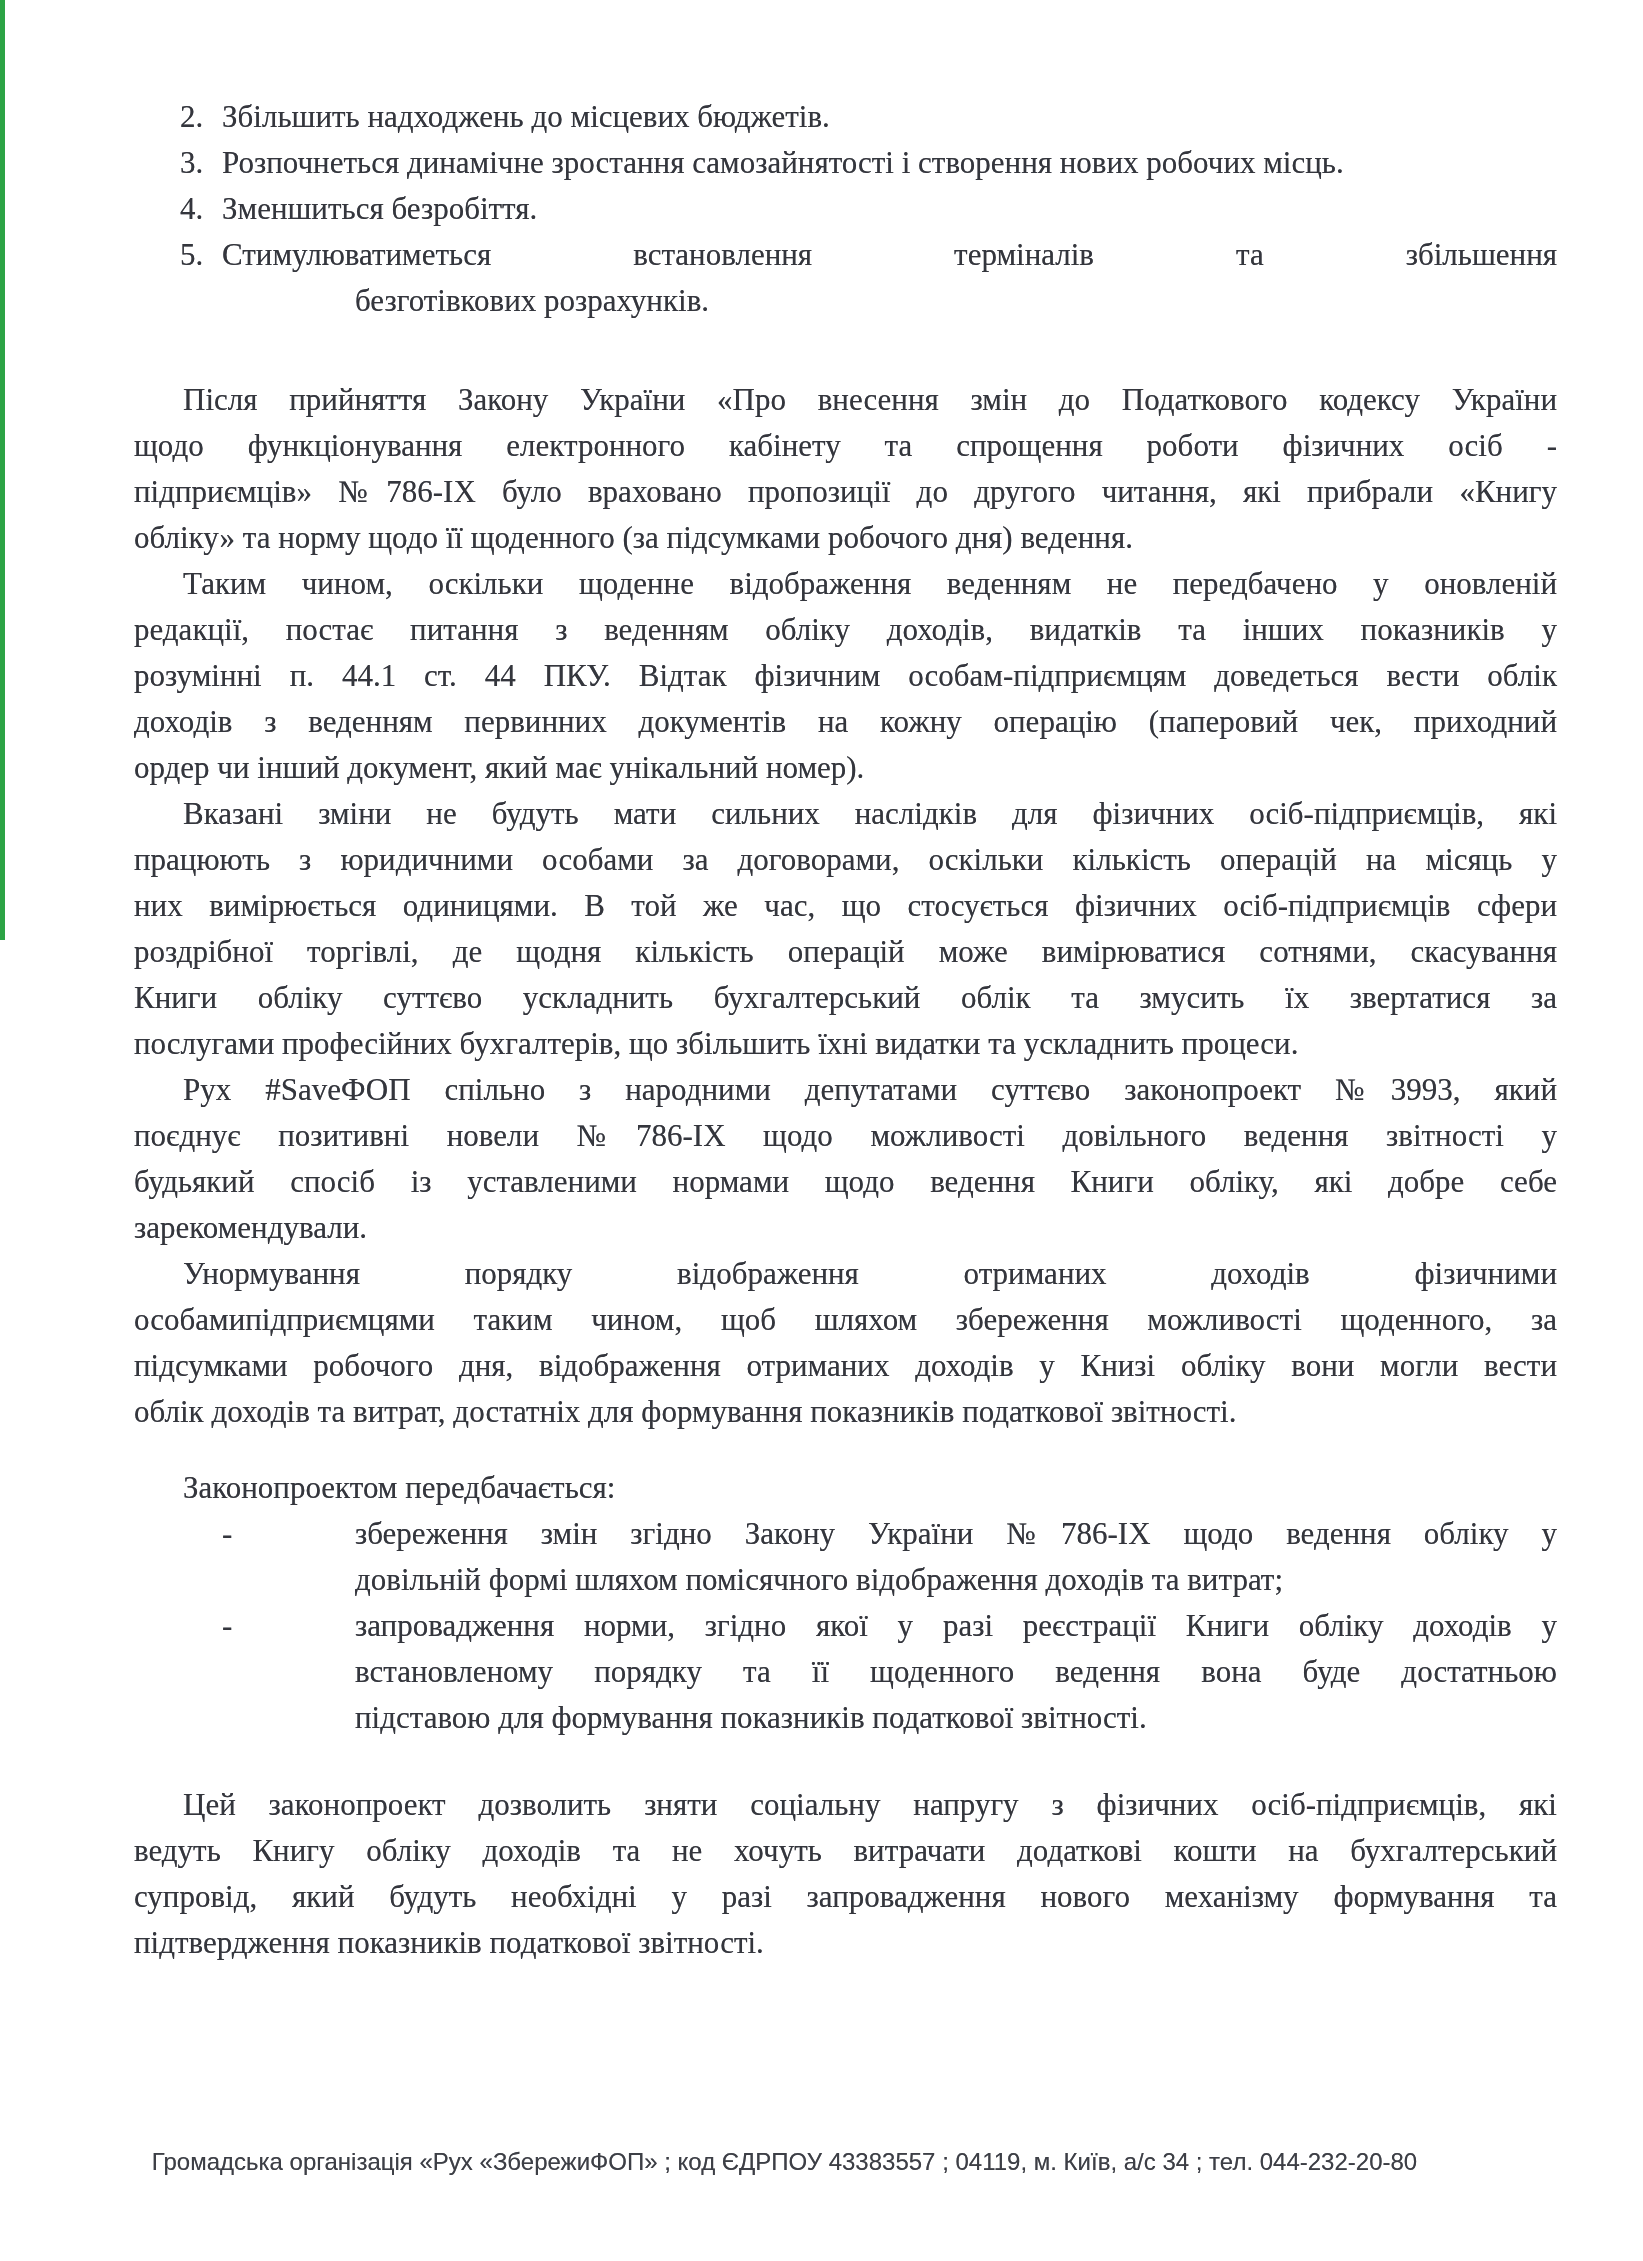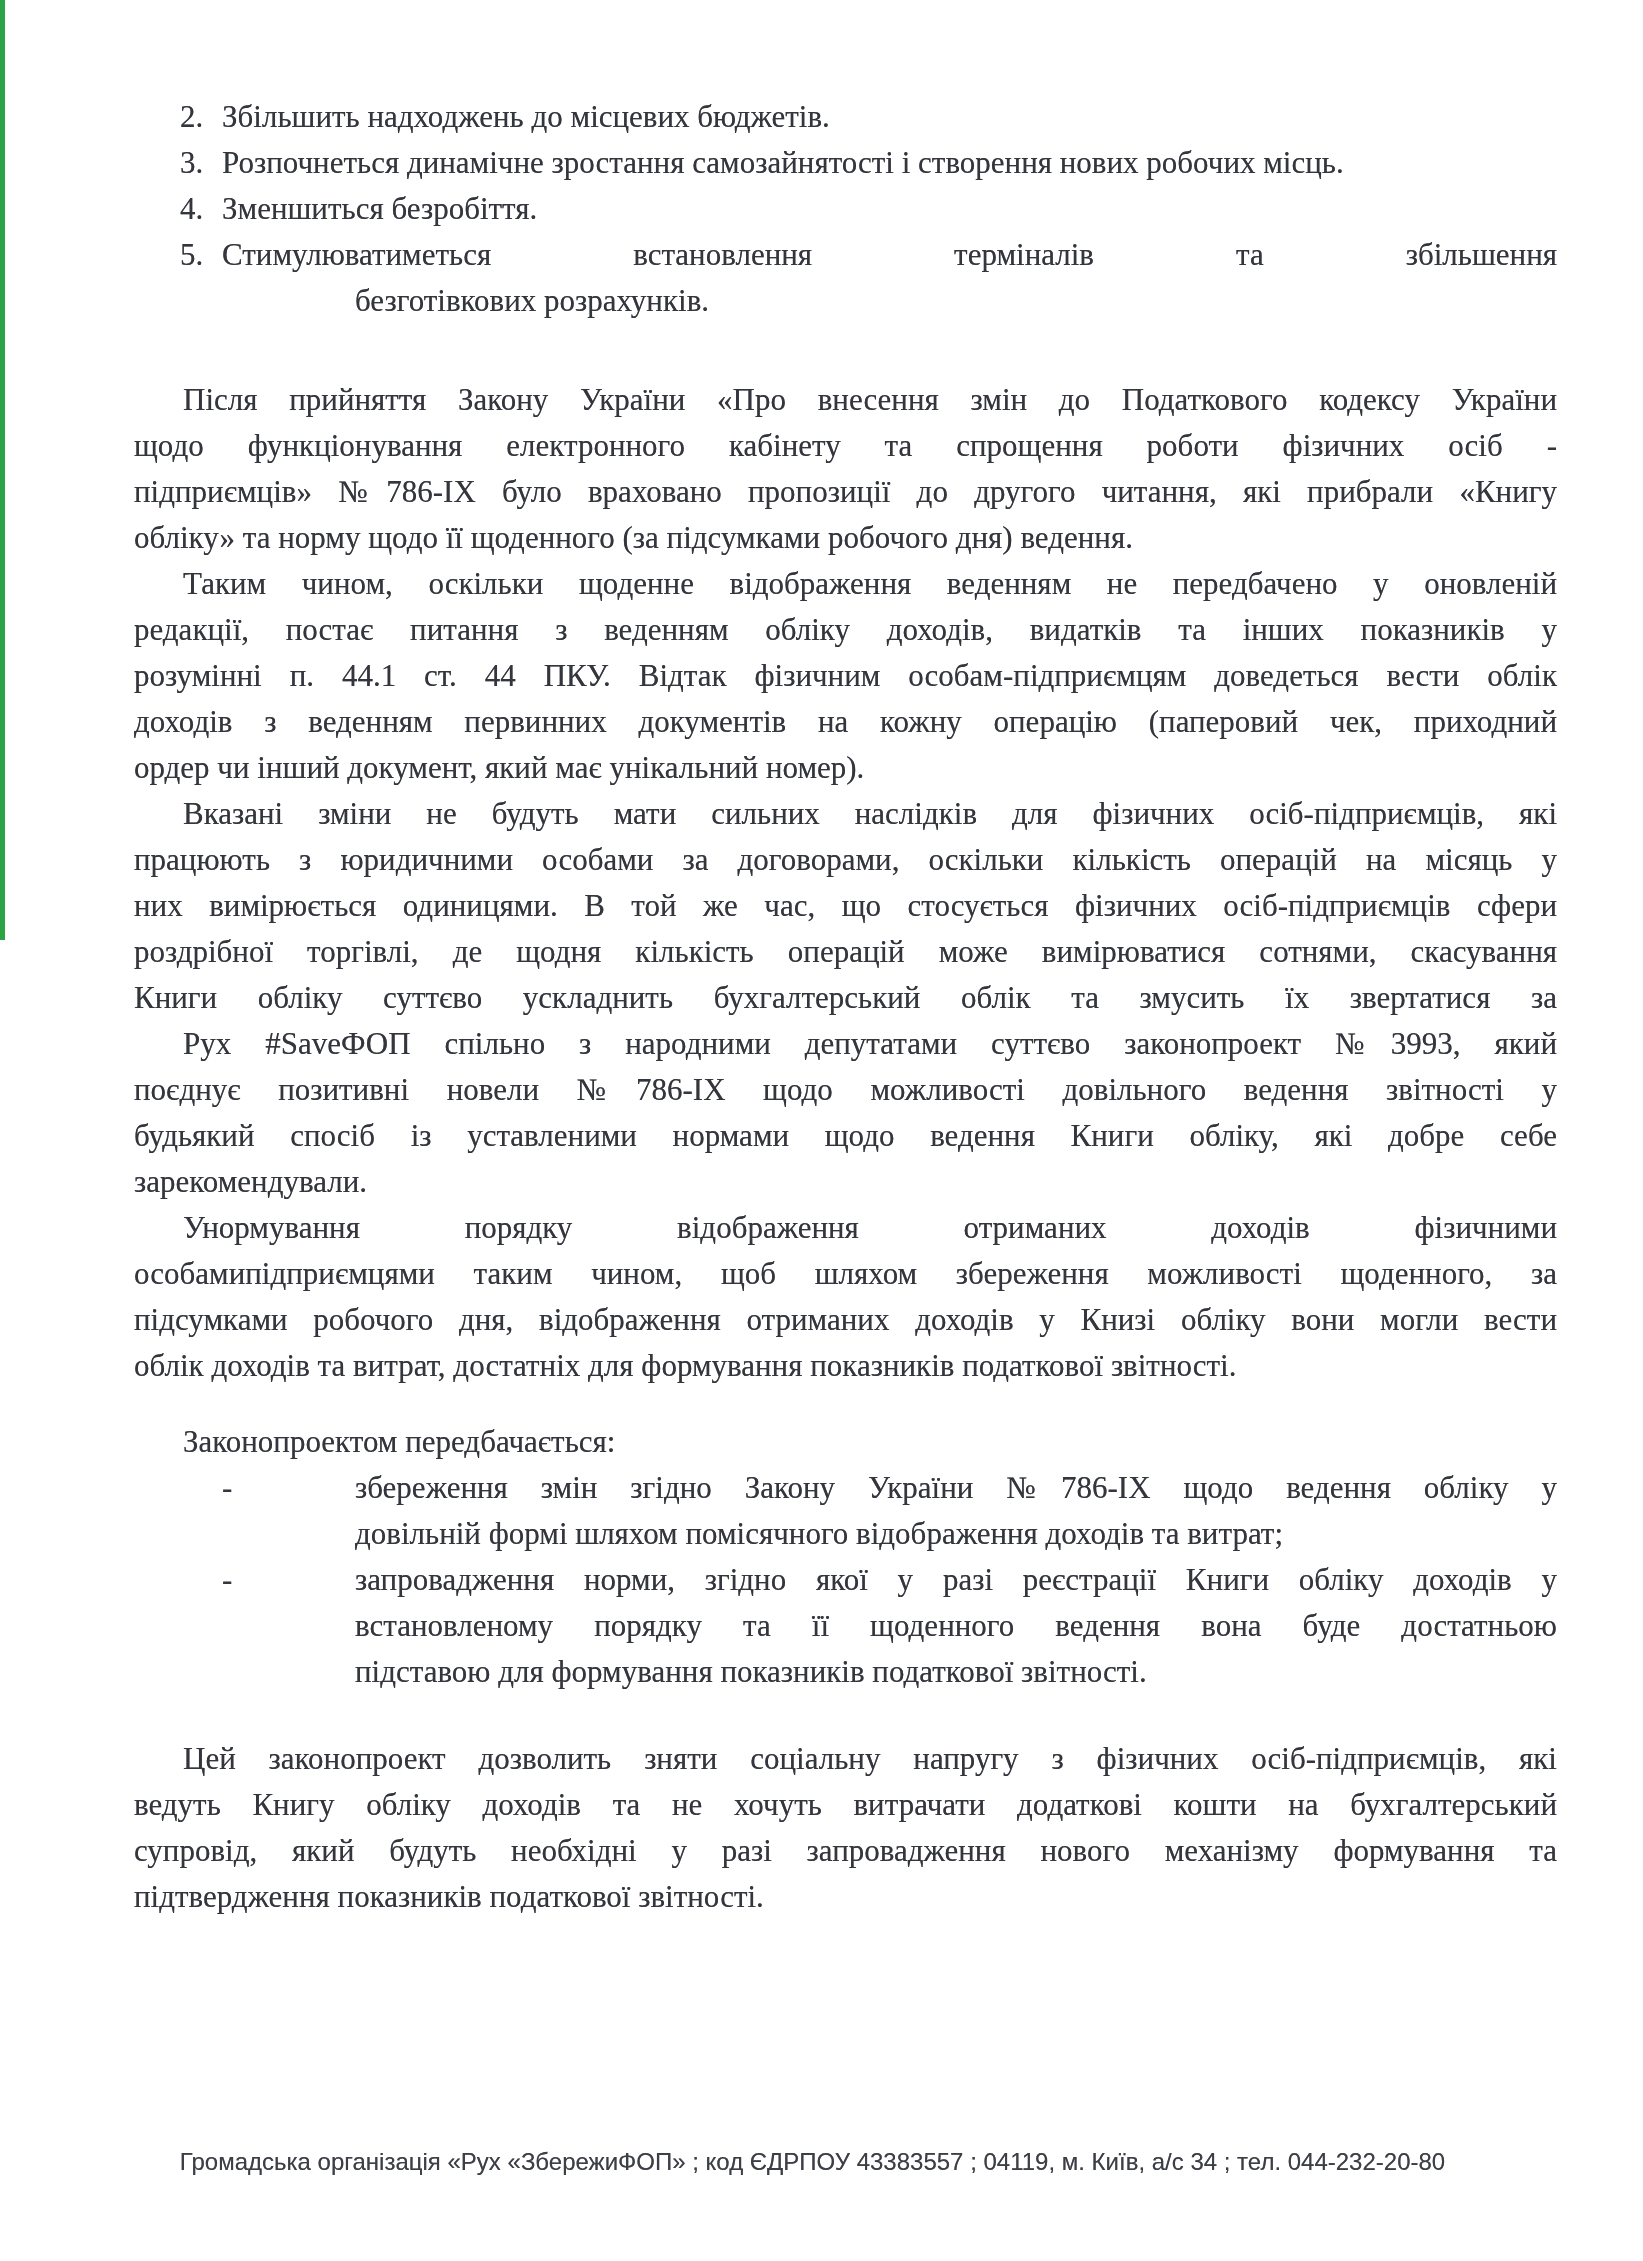--- a/index.html
+++ b/index.html
@@ -49,21 +49,20 @@
   .closing-gap{margin-top:41px;}
 
   
   .footer{
     position:absolute;left:0;top:2146px;width:1569px;
     text-align:center;
     font-family:"Liberation Sans","DejaVu Sans",sans-serif;
     font-size:24px;line-height:31px;
     color:#3d3f46;
     text-shadow:0 0 0.3px rgba(61,63,70,0.6);
-    padding-left:28px;
   }
 </style>
 </head>
 <body>
 
 <div class="page">
 
   <div class="scan-edge" style="background: rgb(44, 163, 69);"></div>
 
   <div class="content txt">
@@ -102,20 +101,21 @@
       <div class="jl">доходів з веденням первинних документів на кожну операцію (паперовий чек, приходний</div>
       <div class="ll">ордер чи інший документ, який має унікальний номер).</div>
     </div>
 
     <div class="para">
       <div class="jl ind">Вказані зміни не будуть мати сильних наслідків для фізичних осіб-підприємців, які</div>
       <div class="jl">працюють з юридичними особами за договорами, оскільки кількість операцій на місяць у</div>
       <div class="jl">них вимірюється одиницями. В той же час, що стосується фізичних осіб-підприємців сфери</div>
       <div class="jl">роздрібної торгівлі, де щодня кількість операцій може вимірюватися сотнями, скасування</div>
       <div class="jl">Книги обліку суттєво ускладнить бухгалтерський облік та змусить їх звертатися за</div>
+      <div class="ll">послугами професійних бухгалтерів, що збільшить їхні видатки та ускладнить процеси.</div>
     </div>
 
     <div class="para">
       <div class="jl ind">Рух #SaveФОП спільно з народними депутатами суттєво законопроект №3993,  який</div>
       <div class="jl">поєднує позитивні новели №786-ІХ щодо можливості довільного ведення звітності у</div>
       <div class="jl">будьякий спосіб із уставленими нормами щодо ведення Книги обліку, які добре себе</div>
       <div class="ll">зарекомендували.</div>
     </div>
 
     <div class="para">

